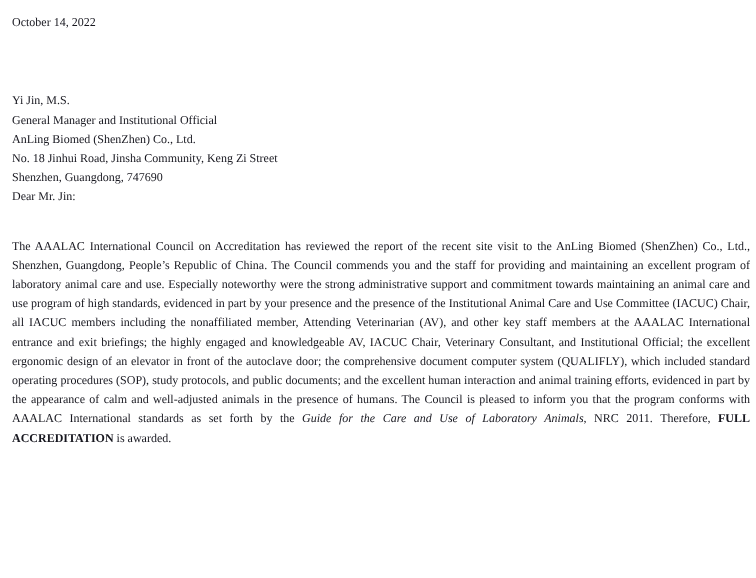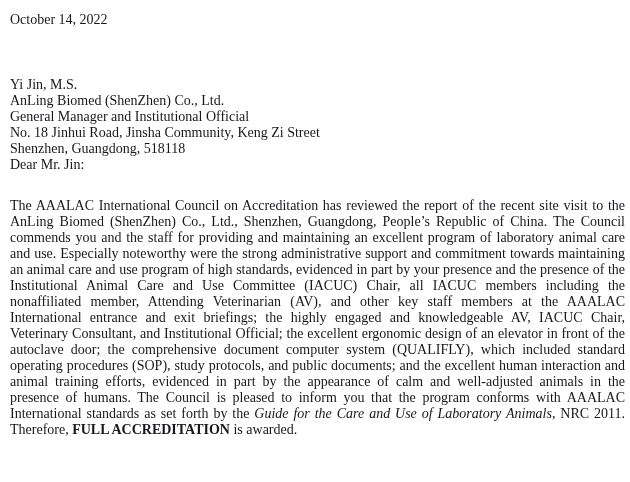--- a/index.html
+++ b/index.html
@@ -8,21 +8,21 @@
     background: #ffffff;
   }
   .page {
     position: relative;
     width: 630px;
     height: 482px;
     box-sizing: border-box;
     background: #ffffff;
     padding: 12px 5px 0 10px;
     font-family: "Liberation Serif", "DejaVu Serif", serif;
-    font-size: 14px;
+    font-size: 10px;
     line-height: 16px;
     color: #17171f;
     overflow: hidden;
   }
   .date-line {
     white-space: nowrap;
   }
   .address-block {
     margin-top: 49px;
   }
@@ -46,23 +46,23 @@
 </style>
 </head>
 <body>
 
 <div class="page">
 
   <div class="date-line">October 14, 2022</div>
 
   <div class="address-block">
     <div>Yi Jin, M.S.</div>
+    <div>General Manager and Institutional Official</div>
     <div>AnLing Biomed (ShenZhen) Co., Ltd.</div>
-    <div>General Manager and Institutional Official</div>
     <div>No. 18 Jinhui Road, Jinsha Community, Keng Zi Street</div>
-    <div>Shenzhen, Guangdong, 518118</div>
+    <div>Shenzhen, Guangdong, 747690</div>
   </div>
 
   <div class="salutation-line">Dear Mr. Jin:</div>
 
   <p class="body-paragraph"><span>The AAALAC International Council on Accreditation has reviewed the report of the recent site visit to the AnLing Biomed (ShenZhen) Co., Ltd., Shenzhen, Guangdong, People’s Republic of China.  The Council commends you and the staff for providing and maintaining an excellent program of laboratory animal care and use.  Especially noteworthy were the strong administrative support and commitment towards maintaining an animal care and use program of high standards, evidenced in part by your presence and the presence of the Institutional Animal Care and Use Committee (IACUC) Chair, all IACUC members including the nonaffiliated member, Attending Veterinarian (AV), and other key staff members at the AAALAC International entrance and exit briefings; the highly engaged and knowledgeable AV, IACUC Chair, Veterinary Consultant, and Institutional Official; the excellent ergonomic design of an elevator in front of the autoclave door; the comprehensive document computer system (QUALIFLY), which included standard operating procedures (SOP), study protocols, and public documents; and the excellent human interaction and animal training efforts, evidenced in part by the appearance of calm and well-adjusted animals in the presence of humans.  The Council is pleased to inform you that the program conforms with AAALAC International standards as set forth by the </span><em>Guide for the Care and Use of Laboratory Animals</em><span>, NRC 2011.  Therefore, </span><strong>FULL ACCREDITATION</strong><span> is awarded.</span></p>
 
 </div>
 
 </body></html>

